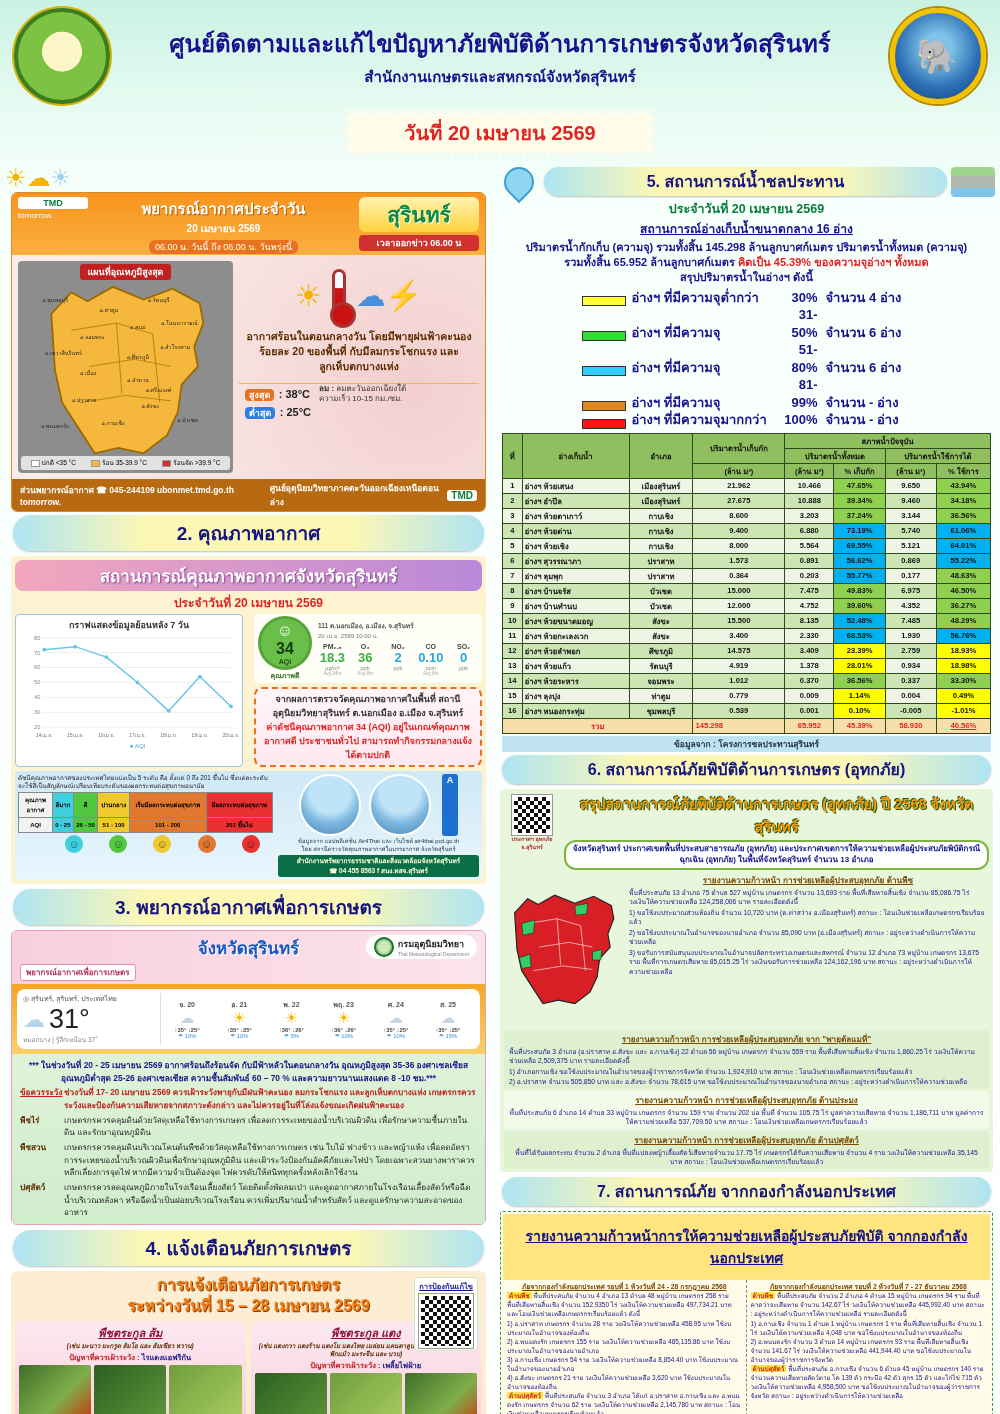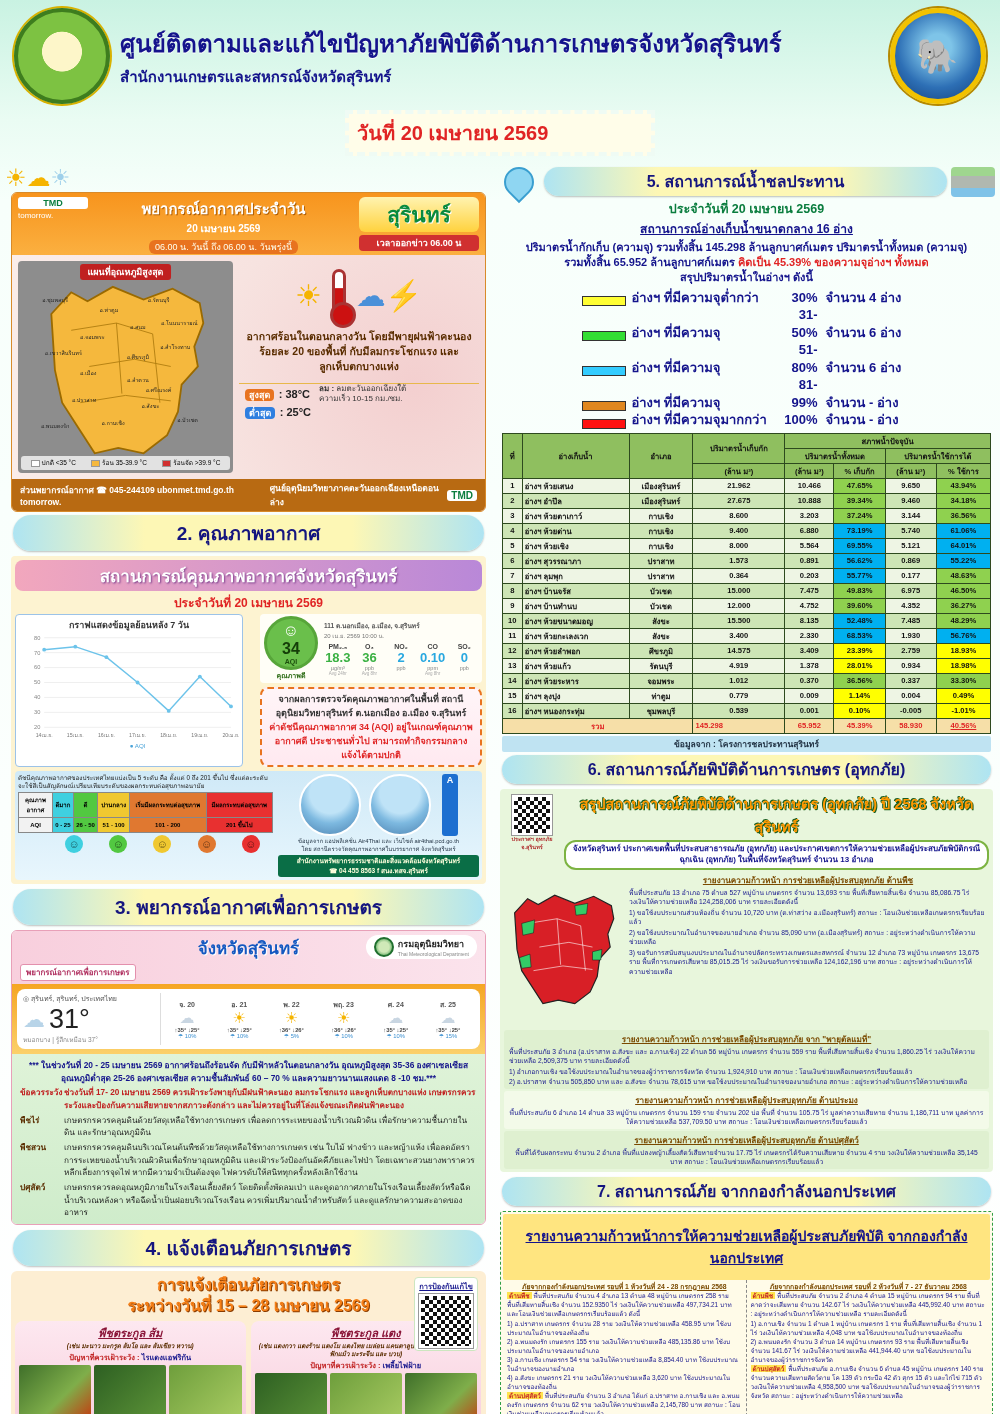--- a/index.html
+++ b/index.html
@@ -1,19 +1,19 @@
 <!DOCTYPE html>
 <html><head>
 <meta charset="utf-8">
 <style>
 *{margin:0;padding:0;box-sizing:border-box;font-family:"Liberation Sans",sans-serif}
 body{width:1000px;height:1414px;background:#effbf4}
 .page{width:1000px;height:1414px;overflow:hidden;display:flex;flex-direction:column;background:linear-gradient(180deg,#c9f2e2 0,#eafcf3 120px,#f7fffb 200px,#ffffff 100%)}
 
-header{position:relative;padding:8px 14px 4px;}
+header{position:relative;padding:8px 14px 4px;text-align:center}
 .hrow{display:flex;align-items:center;justify-content:space-between}
 .logo{width:96px;height:96px;border-radius:50%;flex:0 0 auto}
 .logo.min{background:radial-gradient(circle at 50% 45%,#fdf6c9 0 30%,#7dc242 31% 78%,#fdf6c9 79% 100%);border:4px solid #3e7d1e;box-shadow:0 0 0 2px #d8b200}
 .logo.prov{background:radial-gradient(circle at 50% 40%,#7ec4e8 0 20%,#2d6fb5 60%,#123d7a 100%);border:5px solid #f2c200;box-shadow:0 0 0 2px #b58900}
 .logo .inner{width:100%;height:100%;display:flex;align-items:center;justify-content:center;font-size:34px}
 .htext{flex:1;padding:0 10px}
 .h-title{font-size:24px;font-weight:bold;color:#14148c;text-shadow:0 1px 0 #fff}
 .h-sub{font-size:15px;font-weight:bold;color:#14148c;margin-top:2px}
 .h-addr{font-size:14px;font-weight:bold;color:#14148c;margin-top:2px}
 .dateband{margin:6px auto 2px;width:310px;background:repeating-linear-gradient(90deg,#e23b3b 0 14px,#2f7fe0 14px 28px,#f5b400 28px 42px,#23a455 42px 56px,#e8731f 56px 70px);padding:0}
@@ -54,21 +54,21 @@
 .chip{font-size:9px;color:#fff;font-weight:bold;border-radius:4px;padding:1px 4px}
 .chip.hot{background:#e8731f}.chip.cold{background:#2f7fe0}
 .wtv{font-size:11px;font-weight:bold;color:#222}
 .windtxt{font-size:8px;color:#333;line-height:1.3}
 .wfoot{background:#b86a12;color:#fff;font-size:8.5px;display:flex;justify-content:space-between;align-items:center;padding:2px 8px;font-weight:bold}
 .tmdbox{background:#fff;color:#0a7d3e;font-weight:bold;border-radius:3px;padding:0 4px;font-size:10px}
 
 .s2panel{margin:2px 6px;background:#fdf3d1;border-radius:4px;padding:4px;position:relative}
 .s2banner{background:linear-gradient(90deg,#f2a7bd,#b988d8);color:#fff;font-size:17px;font-weight:bold;text-align:center;border-radius:8px;padding:2px;text-shadow:1px 1px 2px #7a3c8a}
 .s2date{text-align:center;color:#e02424;font-weight:bold;font-size:12px;margin:2px 0}
-.s2row{display:flex;gap:17px}
+.s2row{display:flex;gap:11px}
 .chartcard{width:228px;background:#fff;border:1px solid #9cc3e8;border-radius:4px;padding:3px}
 .chartcard .ct{font-size:9px;font-weight:bold;color:#333;text-align:center}
 .aqiright{flex:1}
 .aqitop{display:flex;gap:6px;align-items:center;background:#fffef7;border-radius:4px;padding:2px 4px}
 .aqiface{width:54px;height:54px;border-radius:50%;background:#6abf4b;display:flex;flex-direction:column;align-items:center;justify-content:center;color:#fff;border:3px solid #57a53a}
 .aqiface .v{font-size:16px;font-weight:bold;color:#143d08}
 .aqiface .u{font-size:7px;color:#1c4d0d;font-weight:bold}
 .aqimeta{flex:1}
 .aqistn{font-size:6.5px;color:#555;font-weight:bold}
 .aqidt{font-size:6px;color:#777}
@@ -118,21 +118,21 @@
 .day{flex:1;text-align:center}
 .day .dlab{font-size:7px;color:#555;font-weight:bold}
 .day .dic{font-size:15px;line-height:1.1}
 .day .dic.sun{color:#f5b400}.day .dic.cloud{color:#c9d6e2}
 .day .dtemp{font-size:5.8px;color:#444;font-weight:bold}
 .day .drain{font-size:5.8px;color:#3a8fd0}
 .s3body{background:linear-gradient(180deg,#dff3d8,#cfeccb);padding:5px 8px;font-size:8.2px;color:#143d08;line-height:1.5}
 .s3note{font-weight:bold;color:#14148c;text-align:center;font-size:8.4px}
 .advrow{display:flex;margin-top:3px}
 .advlab{width:44px;font-weight:bold;color:#5a2d00;flex:0 0 auto}
-.advlab.warn{color:#c02020;}
+.advlab.warn{color:#c02020;text-decoration:underline}
 .advtxt{flex:1;color:#1d1d1d}
 .advtxt.warn{color:#c02020;font-weight:bold}
 
 .s4panel{margin:2px 6px;background:#fdeed3;border-radius:6px;padding:4px;position:relative}
 .s4title{font-size:16px;font-weight:bold;color:#f57f17;text-align:center;text-shadow:1px 1px 0 #8a3c00;line-height:1.3}
 .qrbox{position:absolute;right:8px;top:6px;background:#fff;border:1px solid #cde6c0;border-radius:4px;padding:2px 4px;text-align:center}
 .qrbox .qt{font-size:7.5px;font-weight:bold;color:#14148c;text-decoration:underline}
 .qr{width:54px;height:54px;margin:2px auto 0;background:repeating-conic-gradient(#111 0% 25%,#fff 0% 50%) 0 0/8px 8px;border:2px solid #fff;outline:1px solid #999}
 .qr.sm{width:40px;height:40px}
 .cards{display:flex;flex-wrap:wrap;gap:5px;margin-top:4px}

